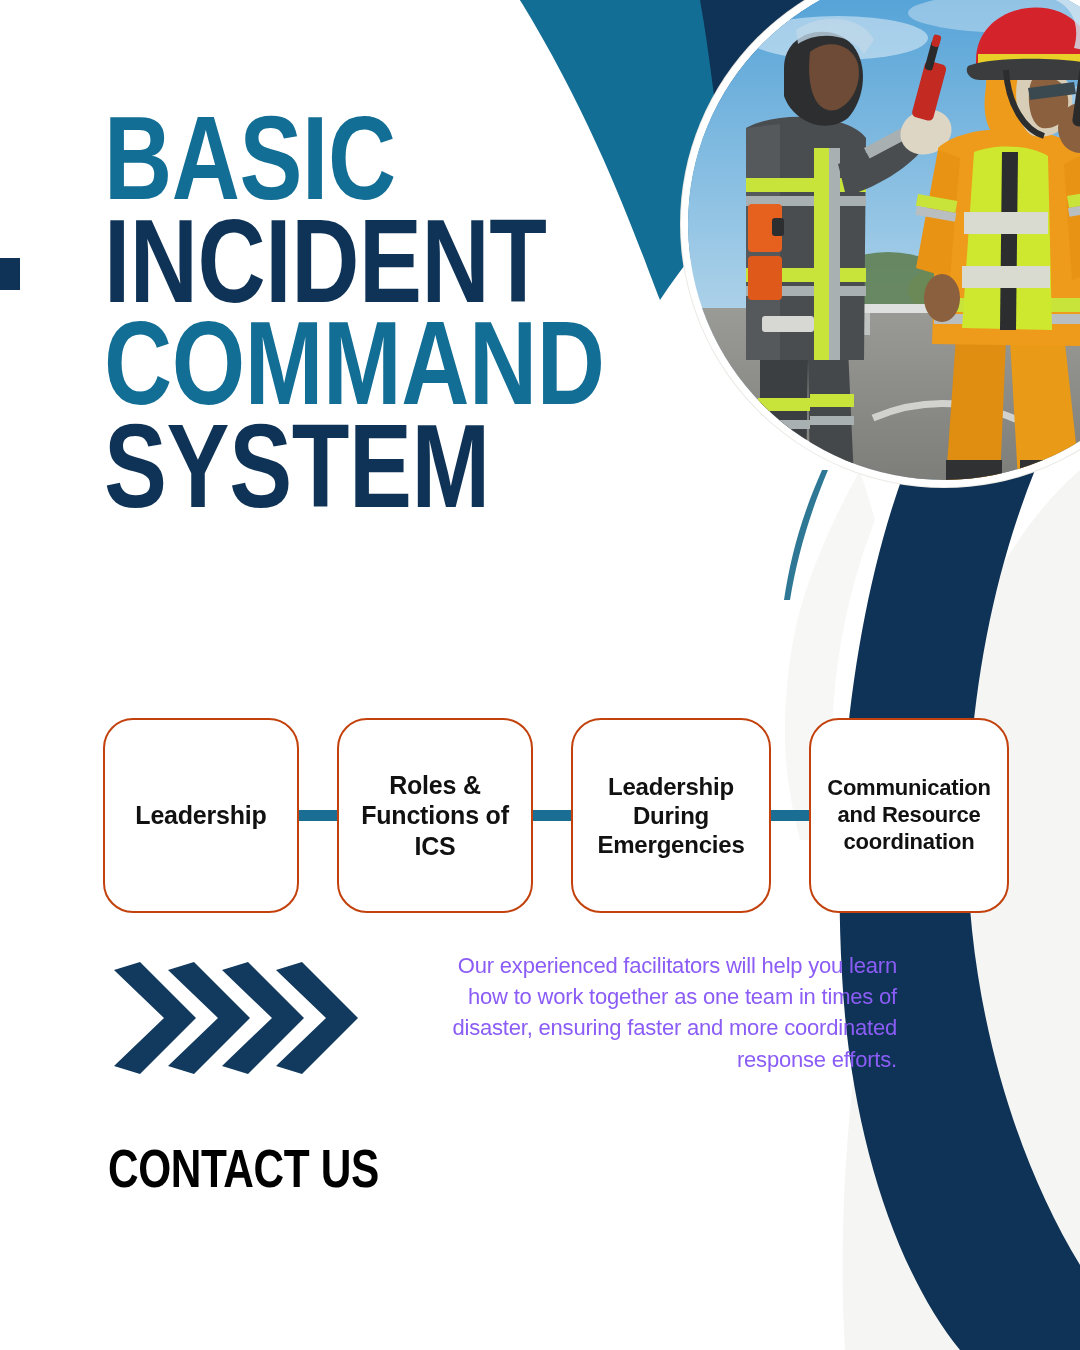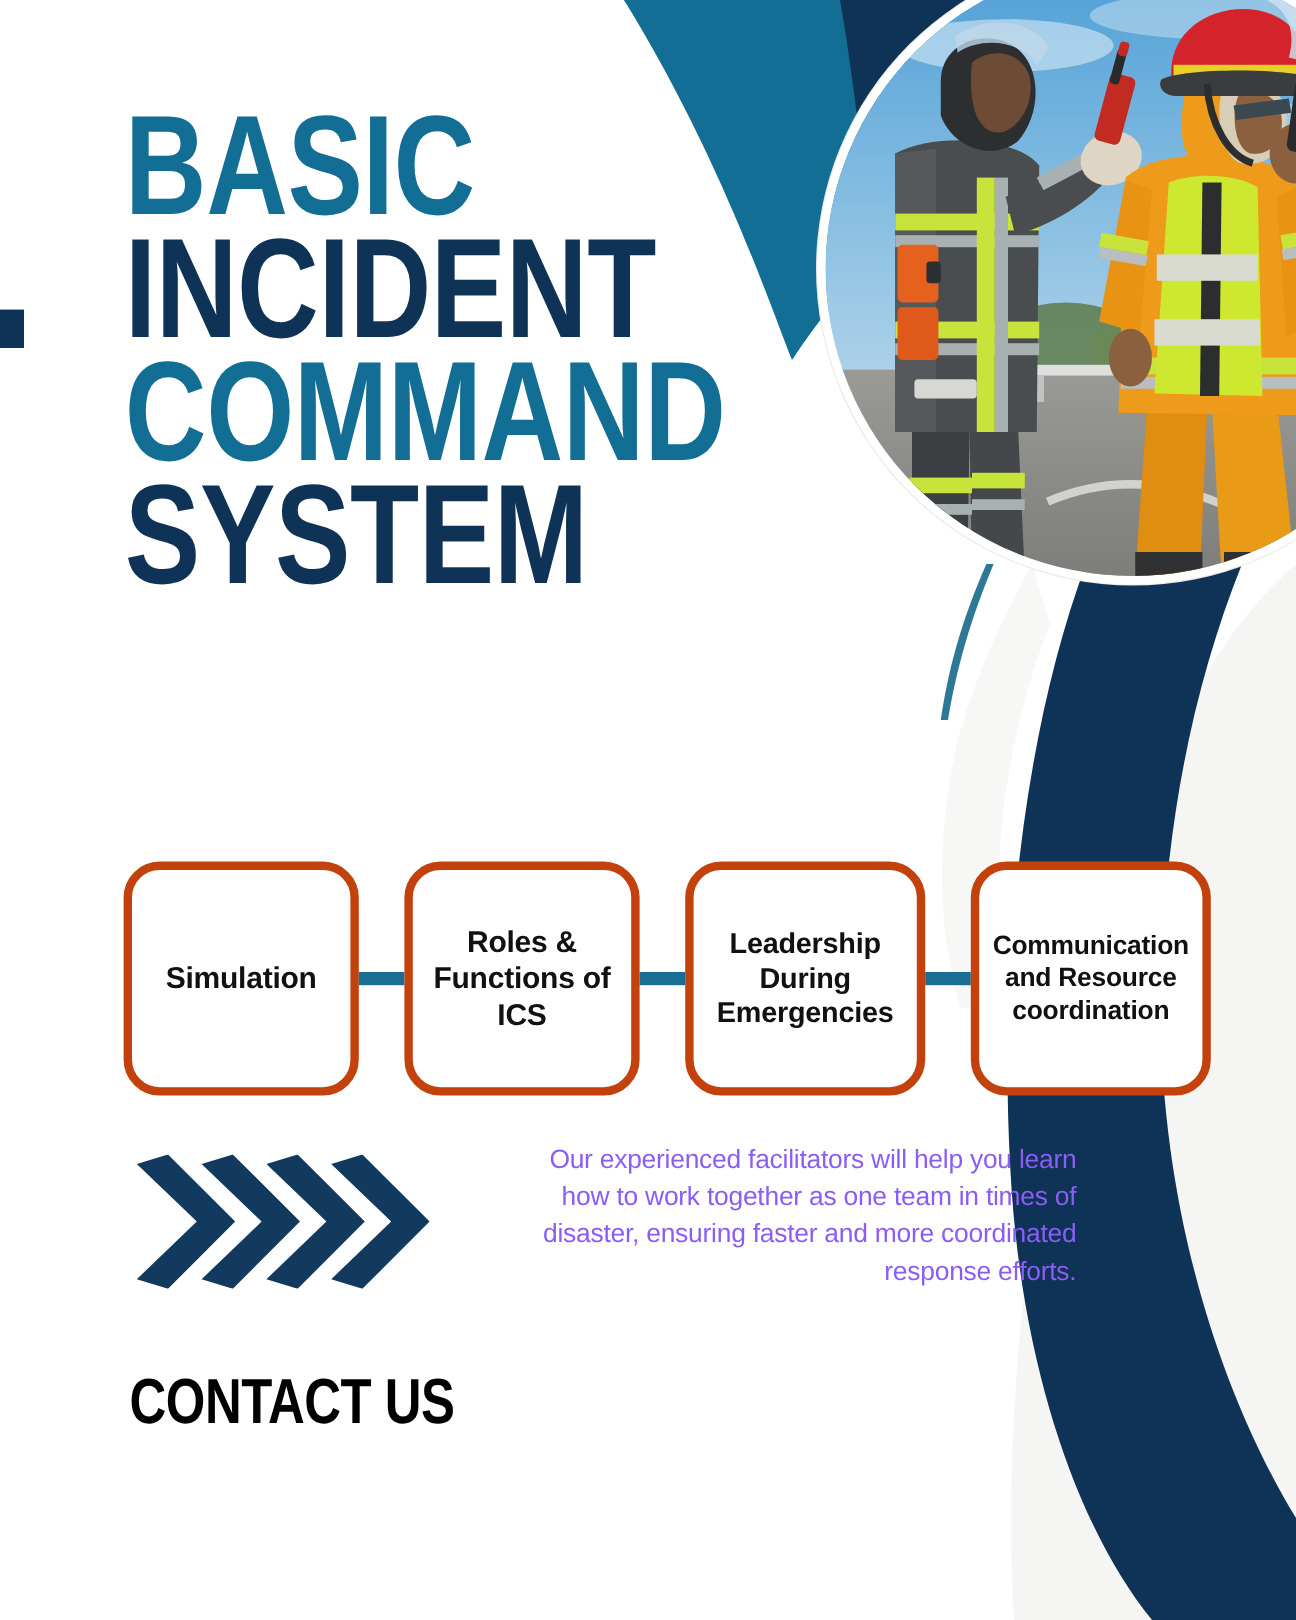--- a/index.html
+++ b/index.html
@@ -23,21 +23,21 @@
     border-radius:50%;
     overflow:hidden;
     box-shadow:0 0 0 7px #ffffff, 0 0 0 8px #eceae6;
     z-index:5;
   }
   .photo-circle svg{display:block;width:512px;height:512px;}
 
   
   .headline{
     position:absolute;
-    left:104px;top:84px;
+    left:104px;top:104px;
     z-index:8;
     line-height:0.92;
     letter-spacing:-0.5px;
   }
   .headline .hl{
     display:block;
     font-family:"Liberation Sans Narrow","Liberation Sans",sans-serif;
     font-weight:bold;
     font-size:118px;
     transform:scaleX(0.80);
@@ -52,21 +52,21 @@
   .boxes{
     position:absolute;
     left:103px;top:718px;
     width:908px;height:195px;
     display:flex;
     align-items:center;
     z-index:8;
   }
   .pbox{
     background:#ffffff;
-    border:7px solid #c2410c;
+    border:2px solid #c2410c;
     border-radius:30px;
     height:195px;
     box-sizing:border-box;
     display:flex;
     align-items:center;
     justify-content:center;
     text-align:center;
     padding:6px 8px;
   }
   .pbox span{
@@ -290,21 +290,21 @@
 
   <div class="headline">
     <span class="hl teal">BASIC</span>
     <span class="hl navy">INCIDENT</span>
     <span class="hl teal">COMMAND</span>
     <span class="hl navy">SYSTEM</span>
   </div>
 
   <div class="boxes">
     <div class="pbox b1">
-      <span>Simulation</span>
+      <span>Leadership</span>
     </div>
     <div class="connector"></div>
     <div class="pbox b2">
       <span>Roles &amp; Functions of ICS</span>
     </div>
     <div class="connector"></div>
     <div class="pbox b3">
       <span>Leadership During Emergencies</span>
     </div>
     <div class="connector"></div>

